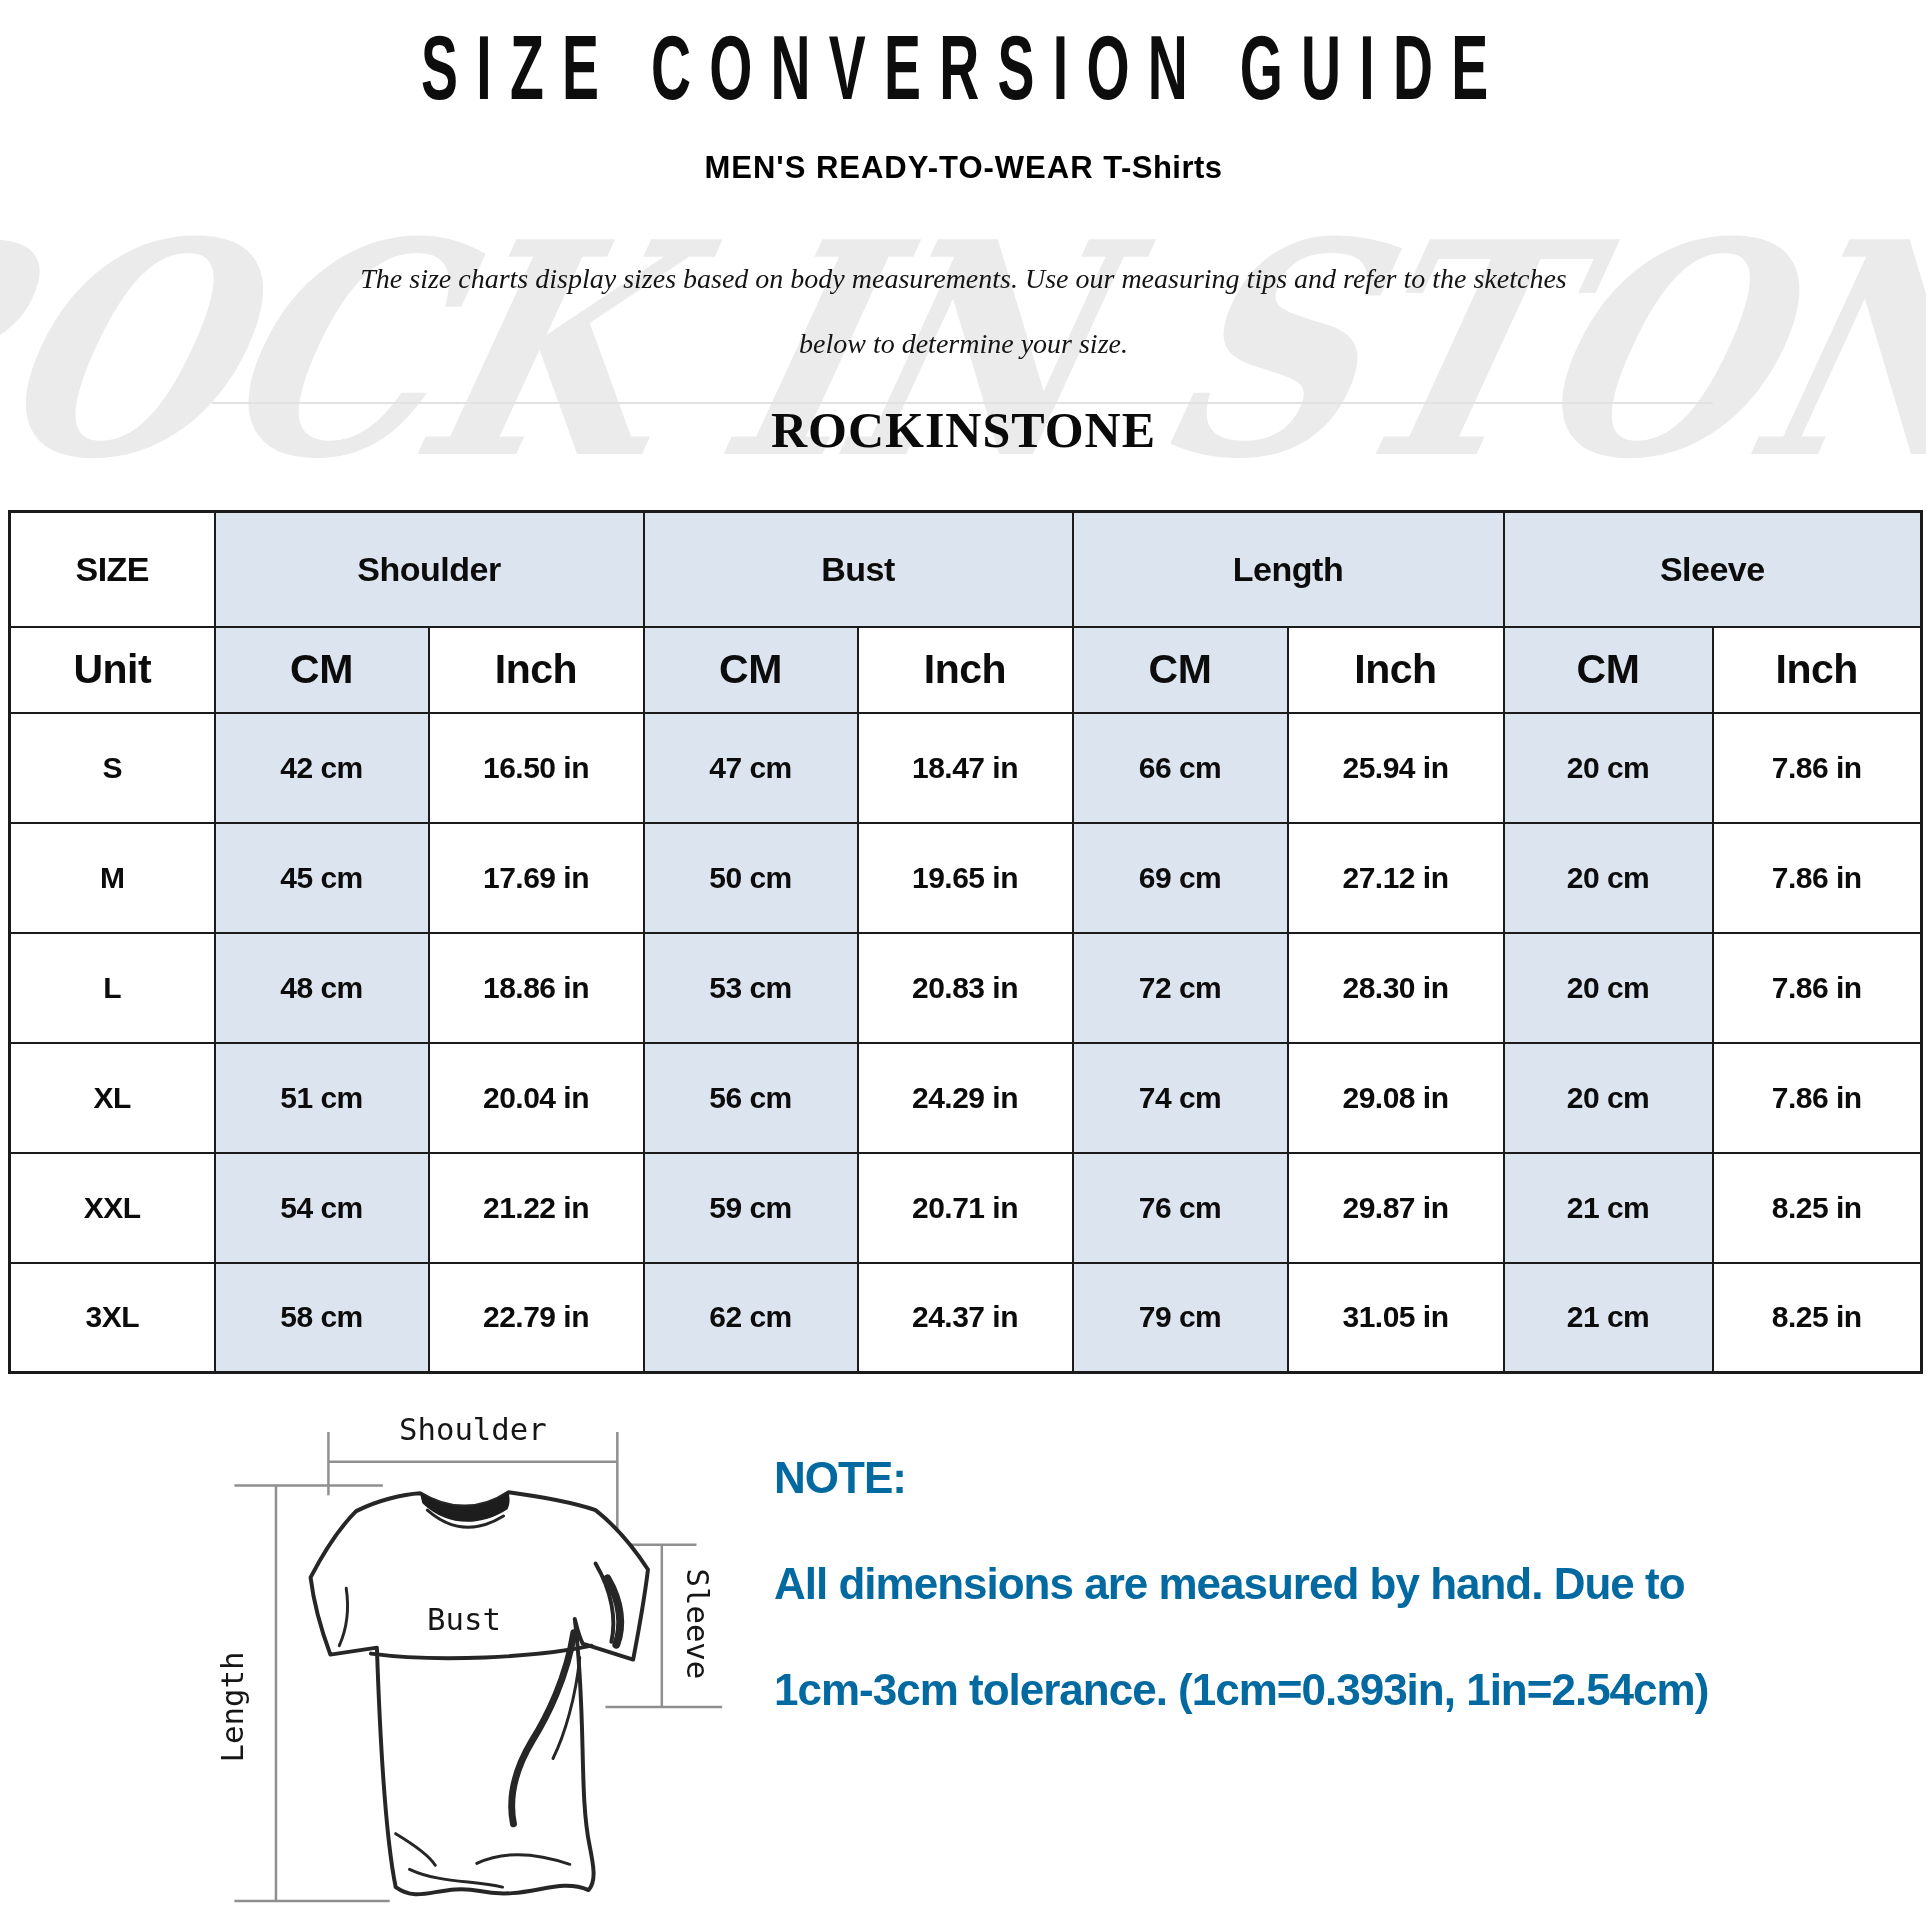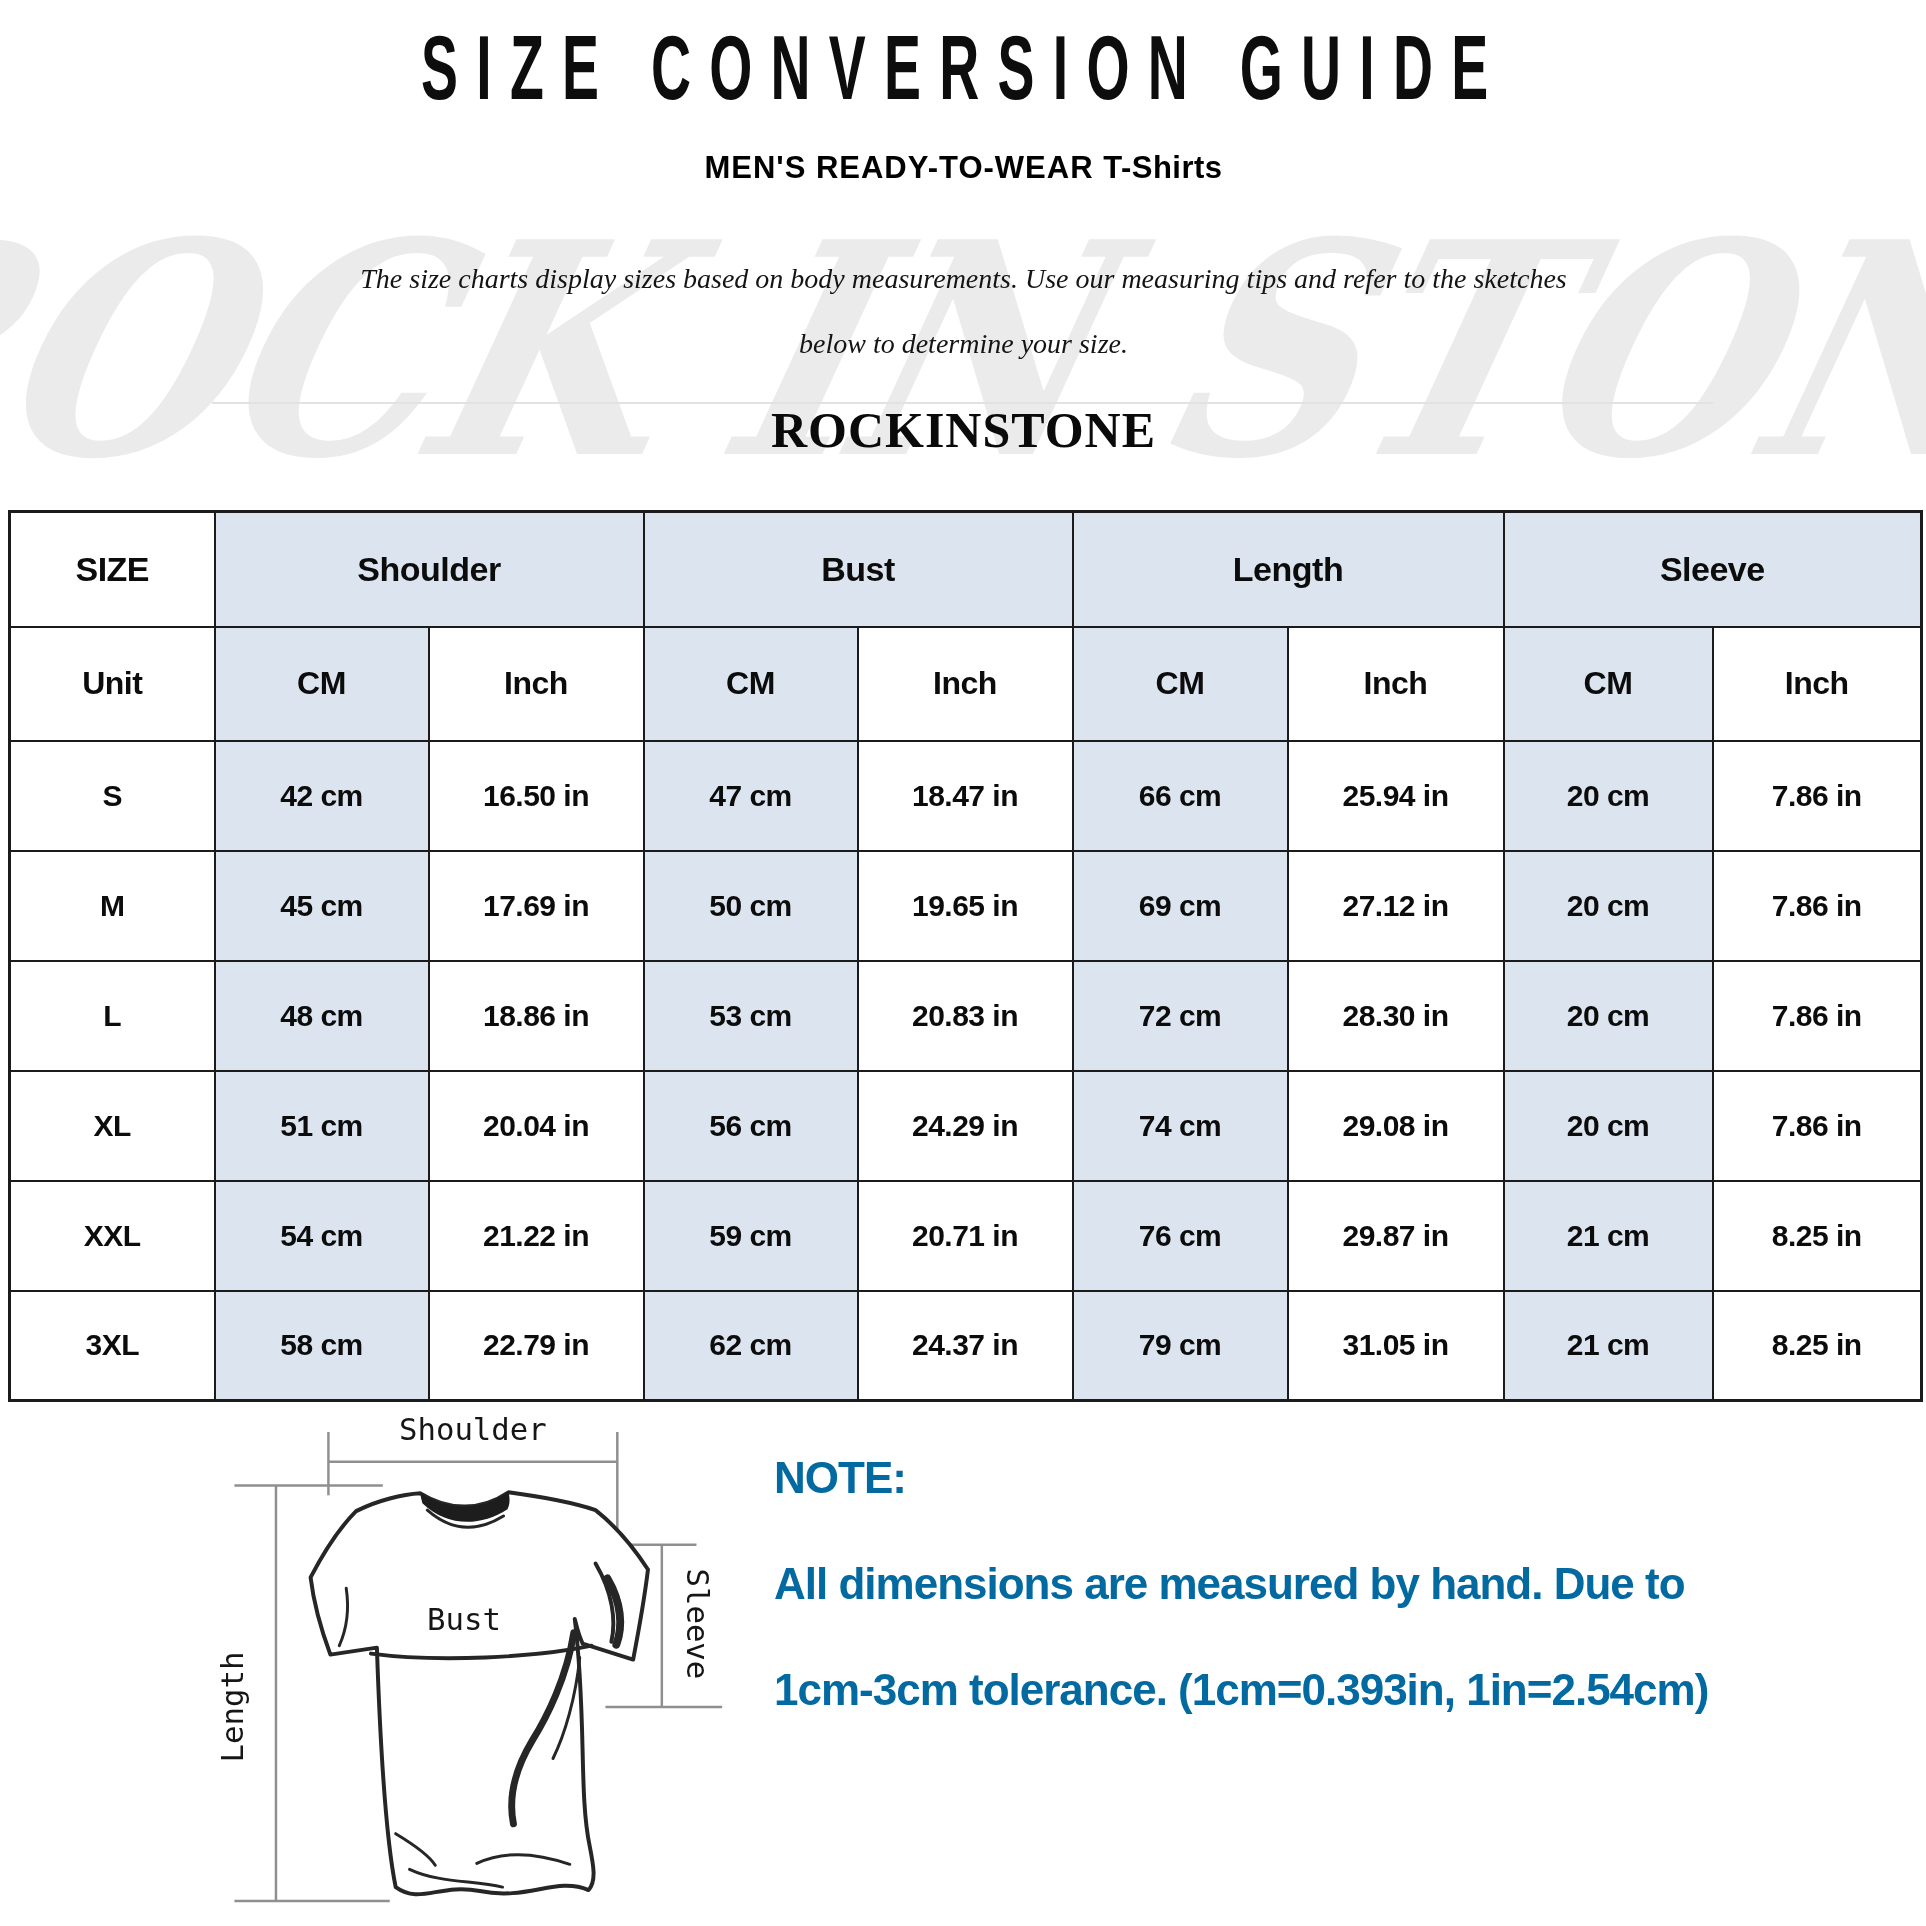--- a/index.html
+++ b/index.html
@@ -72,21 +72,21 @@
     border:3px solid var(--table-border);
   }
   .size-table th,.size-table td{
     border:2.5px solid var(--table-border);
     text-align:center;vertical-align:middle;
     font-weight:700;color:#0c0c0c;
     letter-spacing:-0.5px;
     background:#ffffff;
   }
   .size-table thead tr.group-row th{height:115px;font-size:34px;}
-  .size-table thead tr.unit-row td{height:114px;font-size:32px;}
+  .size-table thead tr.unit-row td{height:86px;font-size:41px;}
   .size-table tbody td{height:110px;font-size:30px;}
   .size-table .shade{background:var(--cell-shade);}
   
   .diagram{
     position:absolute;left:180px;top:1398px;z-index:2;
   }
   .diagram .anno{stroke:var(--annotation-gray);stroke-width:2.5;fill:none;}
   .diagram .shirt{stroke:#262626;stroke-width:4;fill:#ffffff;stroke-linejoin:round;stroke-linecap:round;}
   .diagram .ink{stroke:#262626;fill:none;stroke-linecap:round;}
   .diagram .fill-ink{fill:#1d1d1d;stroke:none;}

